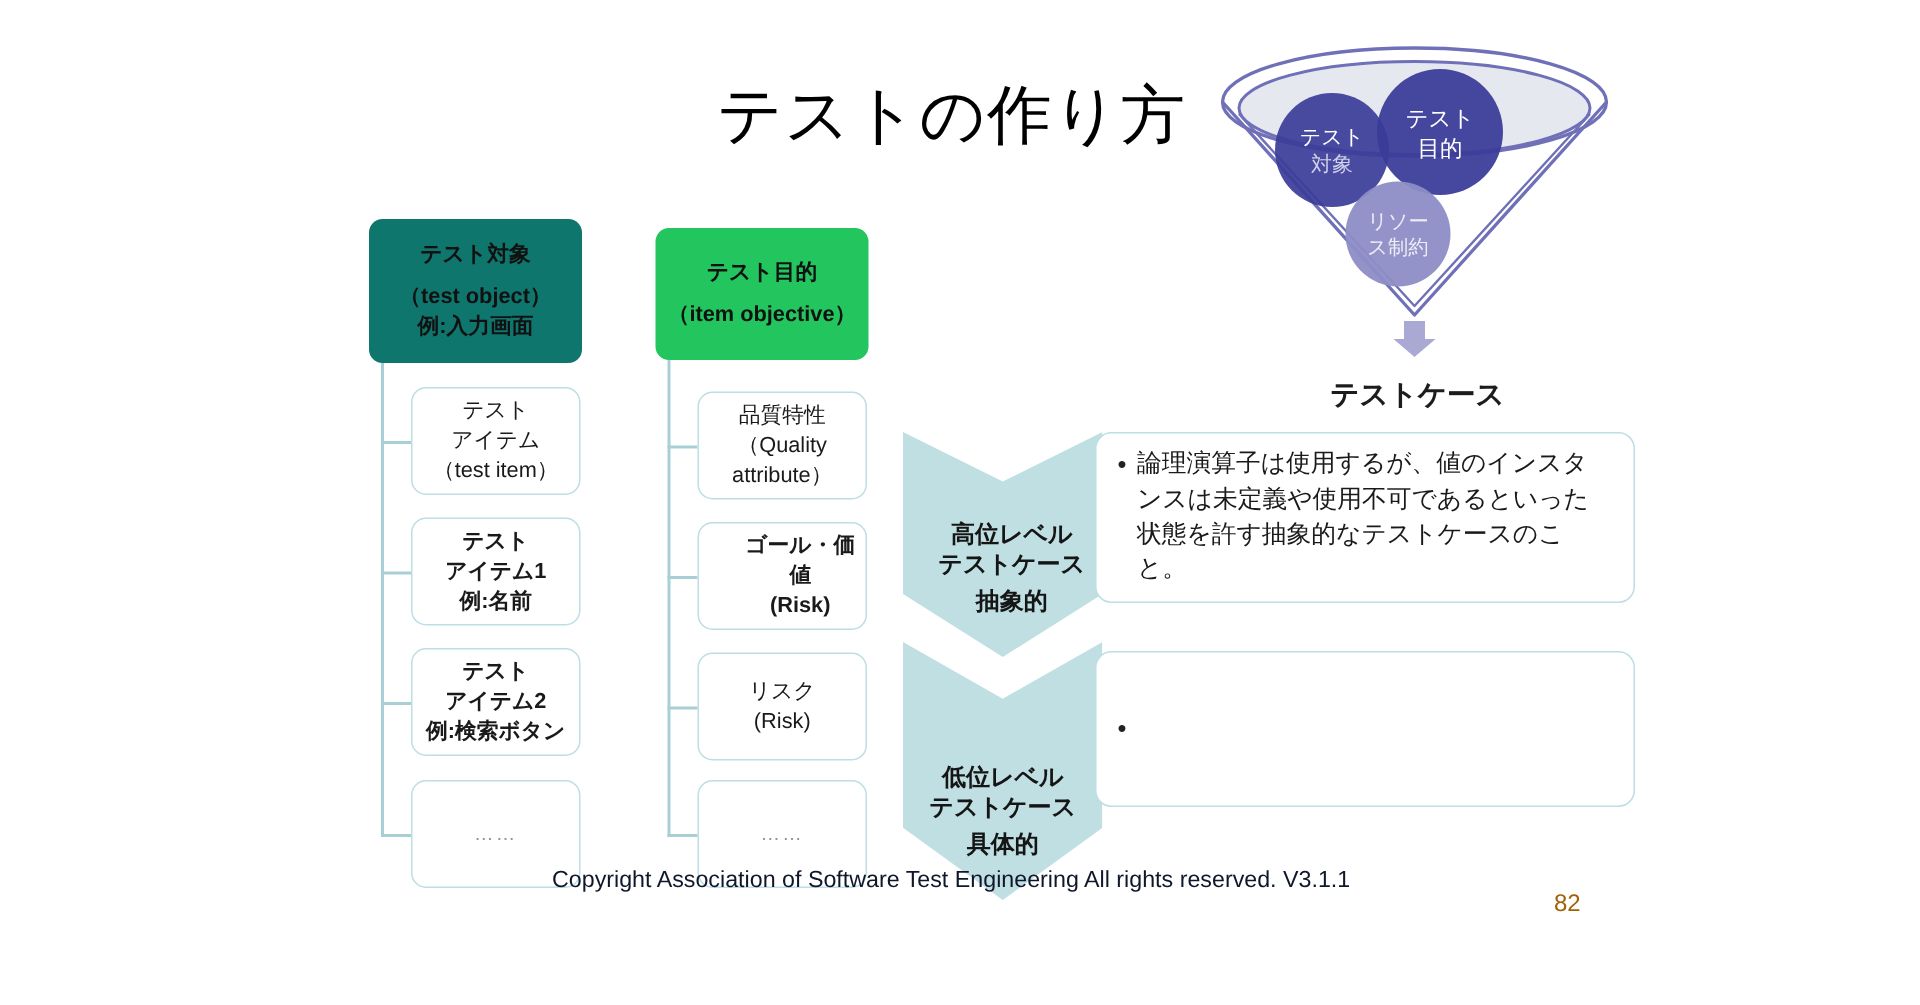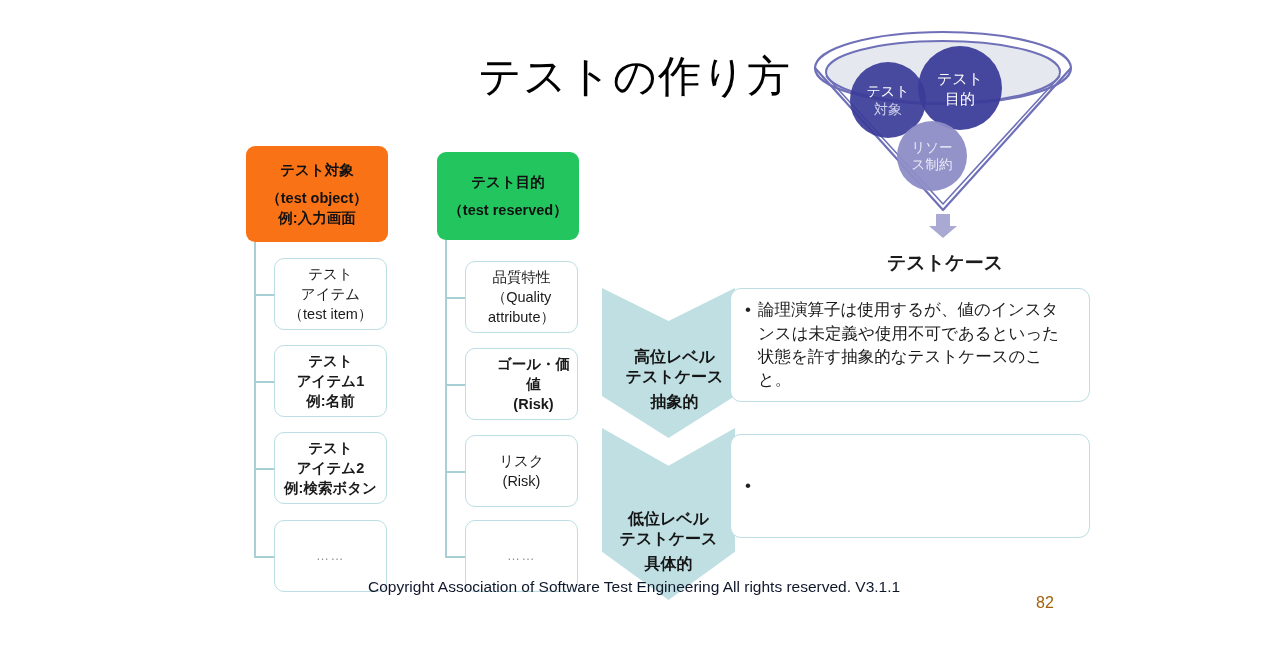--- a/index.html
+++ b/index.html
@@ -190,21 +190,21 @@
       <g>
         <path d="M124,186 L138,186 L138,198 L145,198 L131,210 L117,198 L124,198 Z" fill="#a9a9d4"></path>
       </g>
     </svg>
   </div>
 
   <div class="funnel-label">テストケース</div>
 
   <div class="tree" style="left:246px; top:146px; width:146px; height:450px;">
 
-    <div class="tree-head" style="height:96px; background:#f97316;">
+    <div class="tree-head" style="height:96px; background:#0f766e;">
       <span class="ln">テスト対象</span>
       <span class="ln gap">（test object）</span>
       <span class="ln">例:入力画面</span>
     </div>
 
     <div class="tree-spine" style="left:8px; top:96px; height:316px;"></div>
 
     <div class="tree-stub" style="left:8px; top:148px; width:20px;"></div>
     <div class="tree-stub" style="left:8px; top:235px; width:20px;"></div>
     <div class="tree-stub" style="left:8px; top:322px; width:20px;"></div>
@@ -236,21 +236,21 @@
 
     <div class="node" style="left:28px; top:374px; width:113px; height:72px;">
       <span class="dots">……</span>
     </div>
   </div>
 
   <div class="tree" style="left:437px; top:152px; width:146px; height:444px;">
 
     <div class="tree-head" style="height:88px; background:#22c55e;">
       <span class="ln">テスト目的</span>
-      <span class="ln gap">（test reserved）</span>
+      <span class="ln gap">（item objective）</span>
     </div>
 
     <div class="tree-spine" style="left:8px; top:88px; height:318px;"></div>
 
     <div class="tree-stub" style="left:8px; top:145px; width:20px;"></div>
     <div class="tree-stub" style="left:8px; top:232px; width:20px;"></div>
     <div class="tree-stub" style="left:8px; top:319px; width:20px;"></div>
     <div class="tree-stub" style="left:8px; top:404px; width:20px;"></div>
 
     <div class="node" style="left:28px; top:109px; width:113px; height:72px;">

